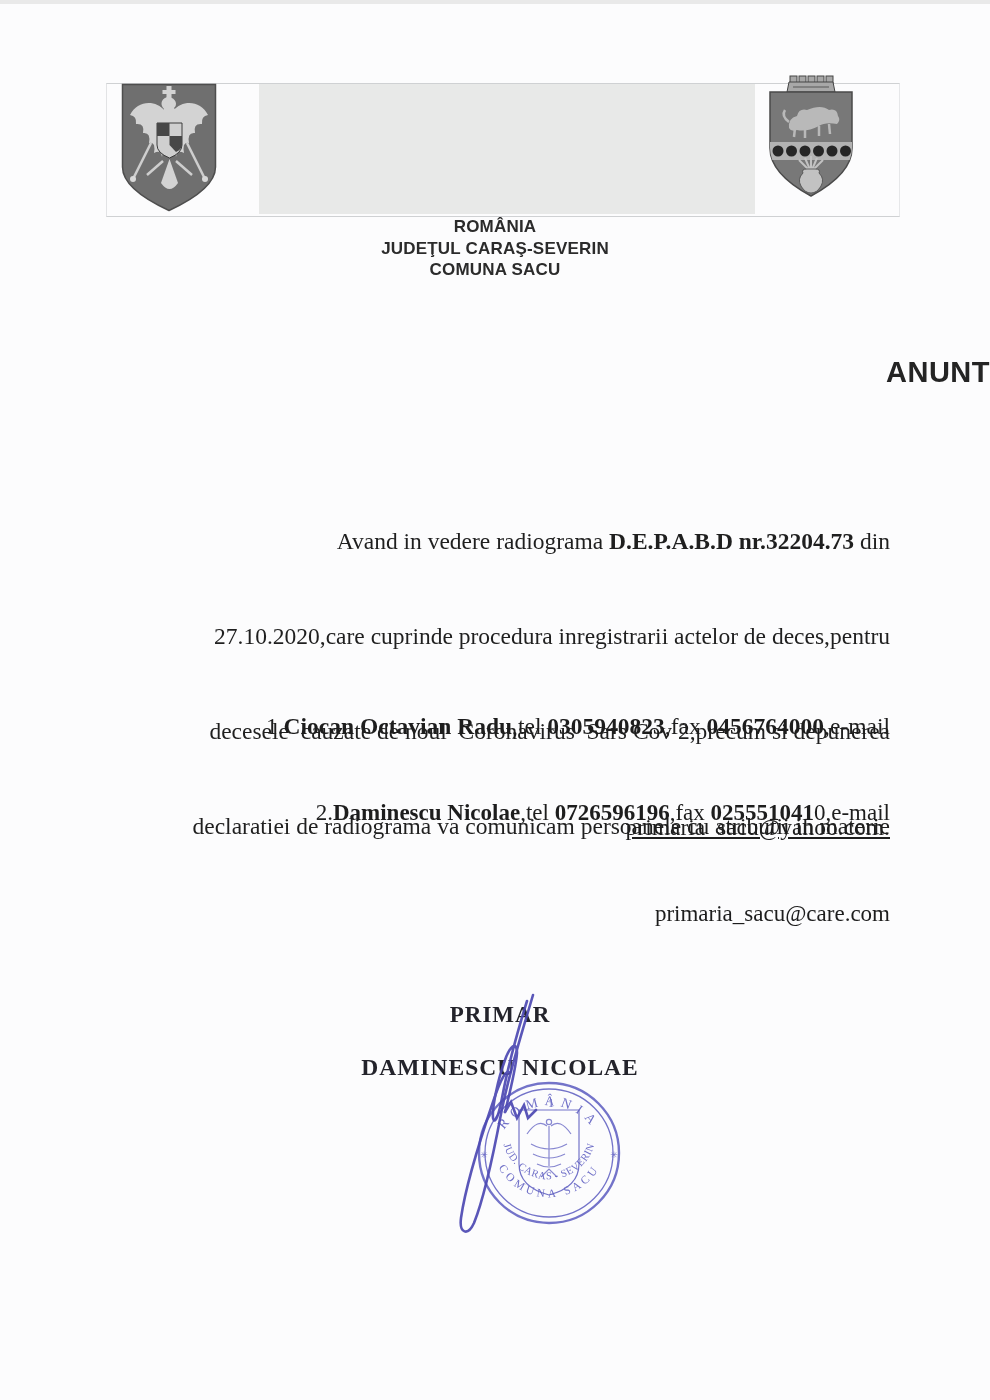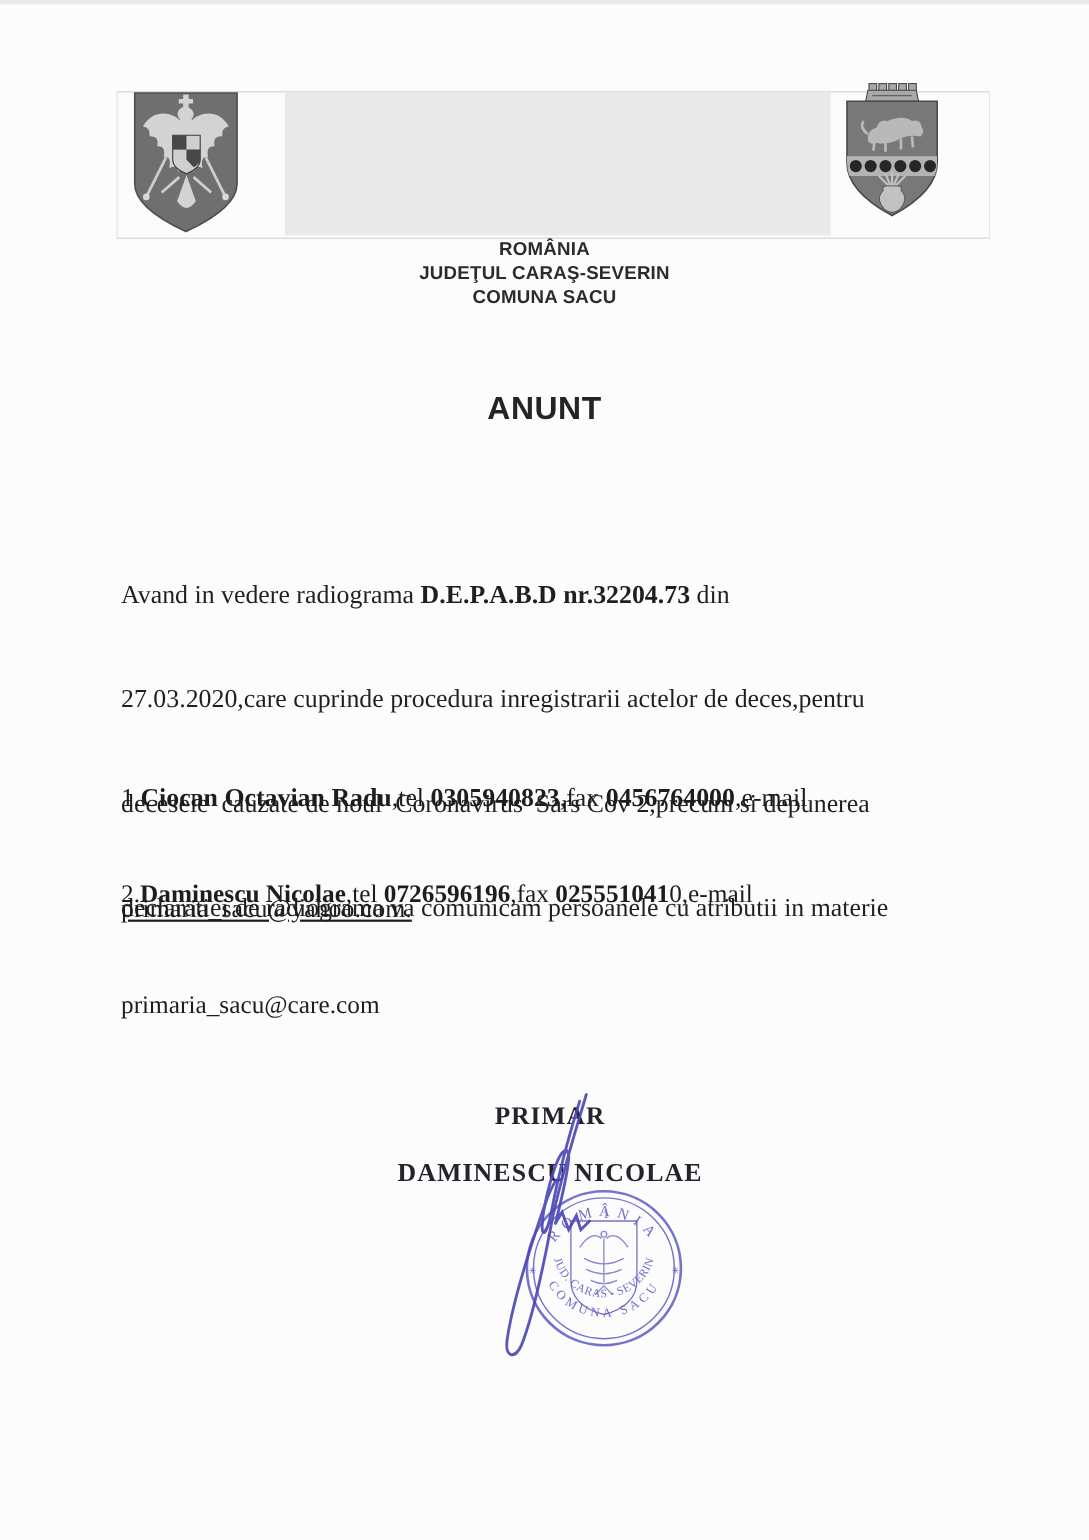--- a/index.html
+++ b/index.html
@@ -30,29 +30,29 @@
   .header-text {
     position:absolute; left:0; top:212px; width:100%;
     text-align:center;
     font-family:"Liberation Sans", sans-serif;
     font-weight:bold; font-size:17px; line-height:21.5px;
     color:#2b2b2b; letter-spacing:0.2px;
   }
   
   .doc-title {
     position:absolute; left:0; top:352px; width:100%;
-    text-align:center;
+    text-align:right;
     font-family:"Liberation Sans", sans-serif;
     font-weight:bold; font-size:29px; letter-spacing:0.5px;
     color:#242424;
   }
   
   .centered-block {
     position:absolute; left:110px; width:780px;
-    text-align:left; white-space:pre-wrap;
+    text-align:right; white-space:pre-wrap;
   }
   .paragraph { top:459px; font-size:23.5px; line-height:31.6px; color:#1f1f1f; }
   .contact-1 { top:639px; font-size:23.5px; line-height:33.5px; }
   .contact-2 { top:725px; font-size:23px; line-height:33.5px; }
   .doc-line  { white-space:pre-wrap; }
   .underlined { text-decoration:underline; }
   b { font-weight:bold; }
   
   .role-line {
     position:absolute; left:110px; top:998px; width:780px; text-align:center;
@@ -142,21 +142,21 @@
   <div class="header-text">
     <div>ROMÂNIA</div>
     <div>JUDEŢUL CARAŞ-SEVERIN</div>
     <div>COMUNA SACU</div>
   </div>
 
   <div class="doc-title">ANUNT</div>
 
   <div class="centered-block paragraph">
     <div class="doc-line"><span>Avand in vedere radiograma </span><b>D.E.P.A.B.D nr.32204.73</b><span> din</span></div>
-    <div class="doc-line">27.03.2020,care cuprinde procedura inregistrarii actelor de deces,pentru</div>
+    <div class="doc-line">27.10.2020,care cuprinde procedura inregistrarii actelor de deces,pentru</div>
     <div class="doc-line">decesele  cauzate de noul  Coronavirus  Sars Cov 2,precum si depunerea</div>
     <div class="doc-line">declaratiei de radiograma va comunicam persoanele cu atributii in materie</div>
   </div>
 
   <div class="centered-block contact-1">
     <div class="doc-line"><span>1.</span><b>Ciocan Octavian Radu</b><span>,tel </span><b>0305940823</b><span>,fax </span><b>0456764000</b><span></span><span>,e-mail</span></div>
     <div class="doc-line"><span class="underlined">primaria_sacu@yahoo.com.</span></div>
   </div>
 
   <div class="centered-block contact-2">

